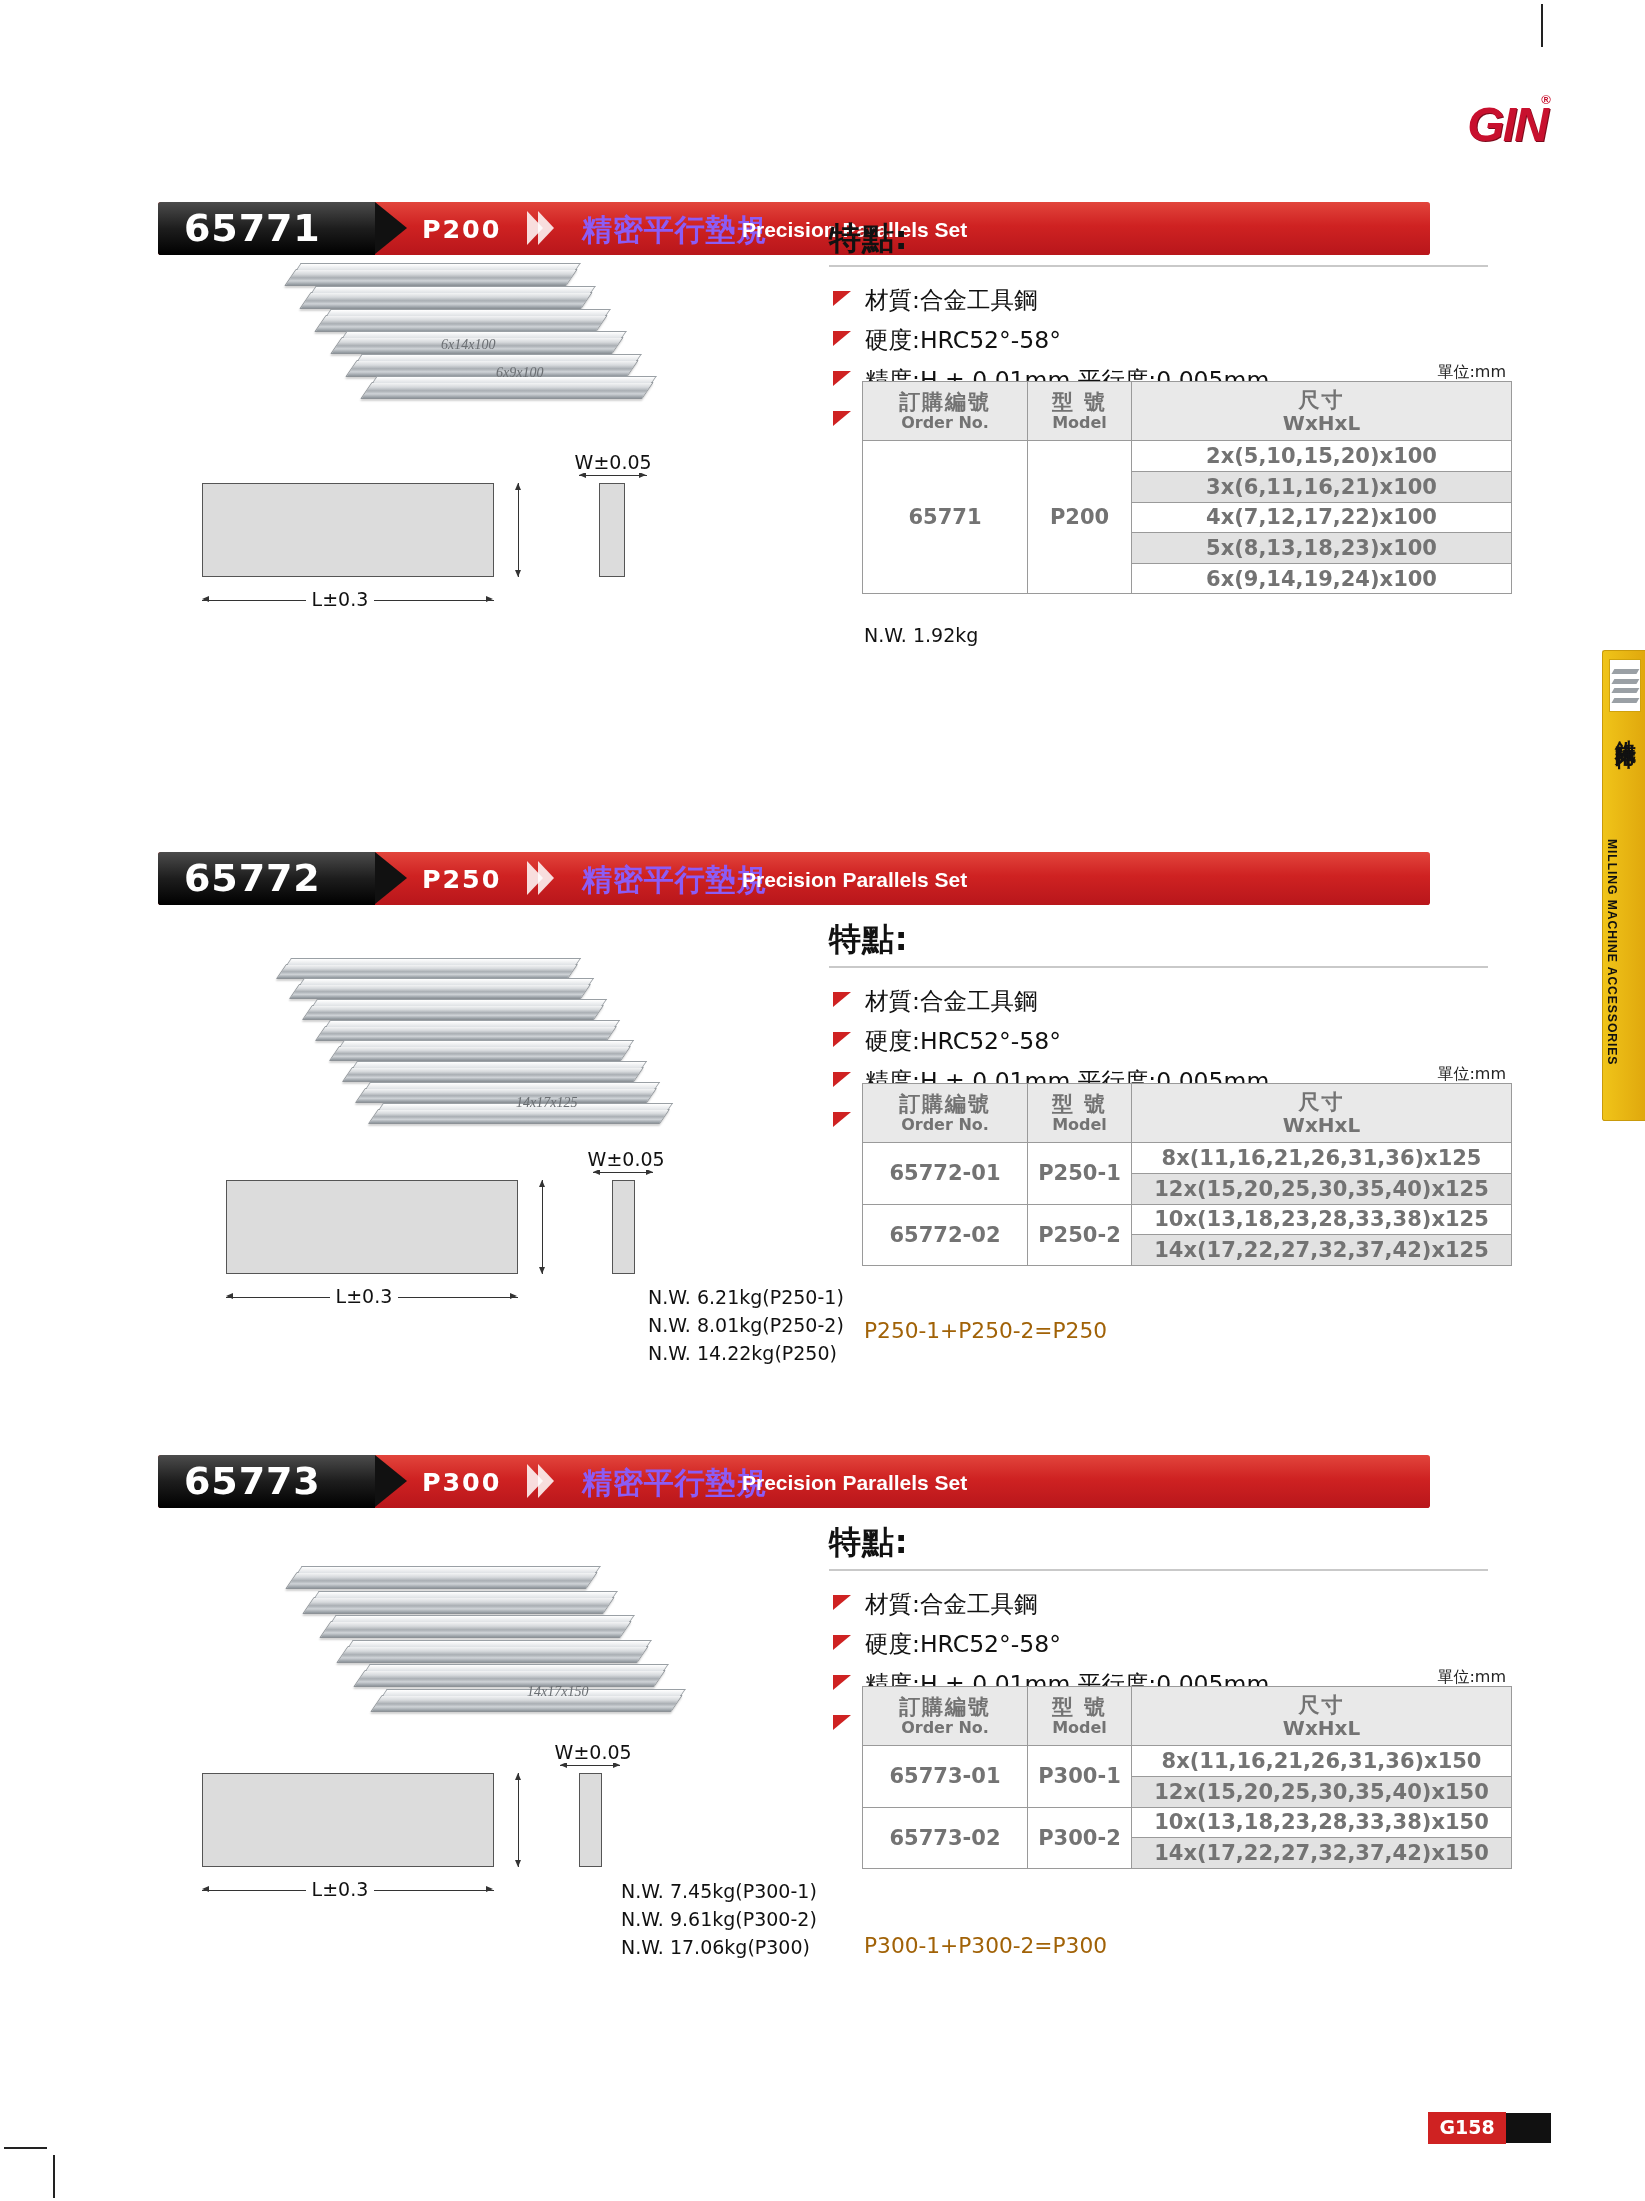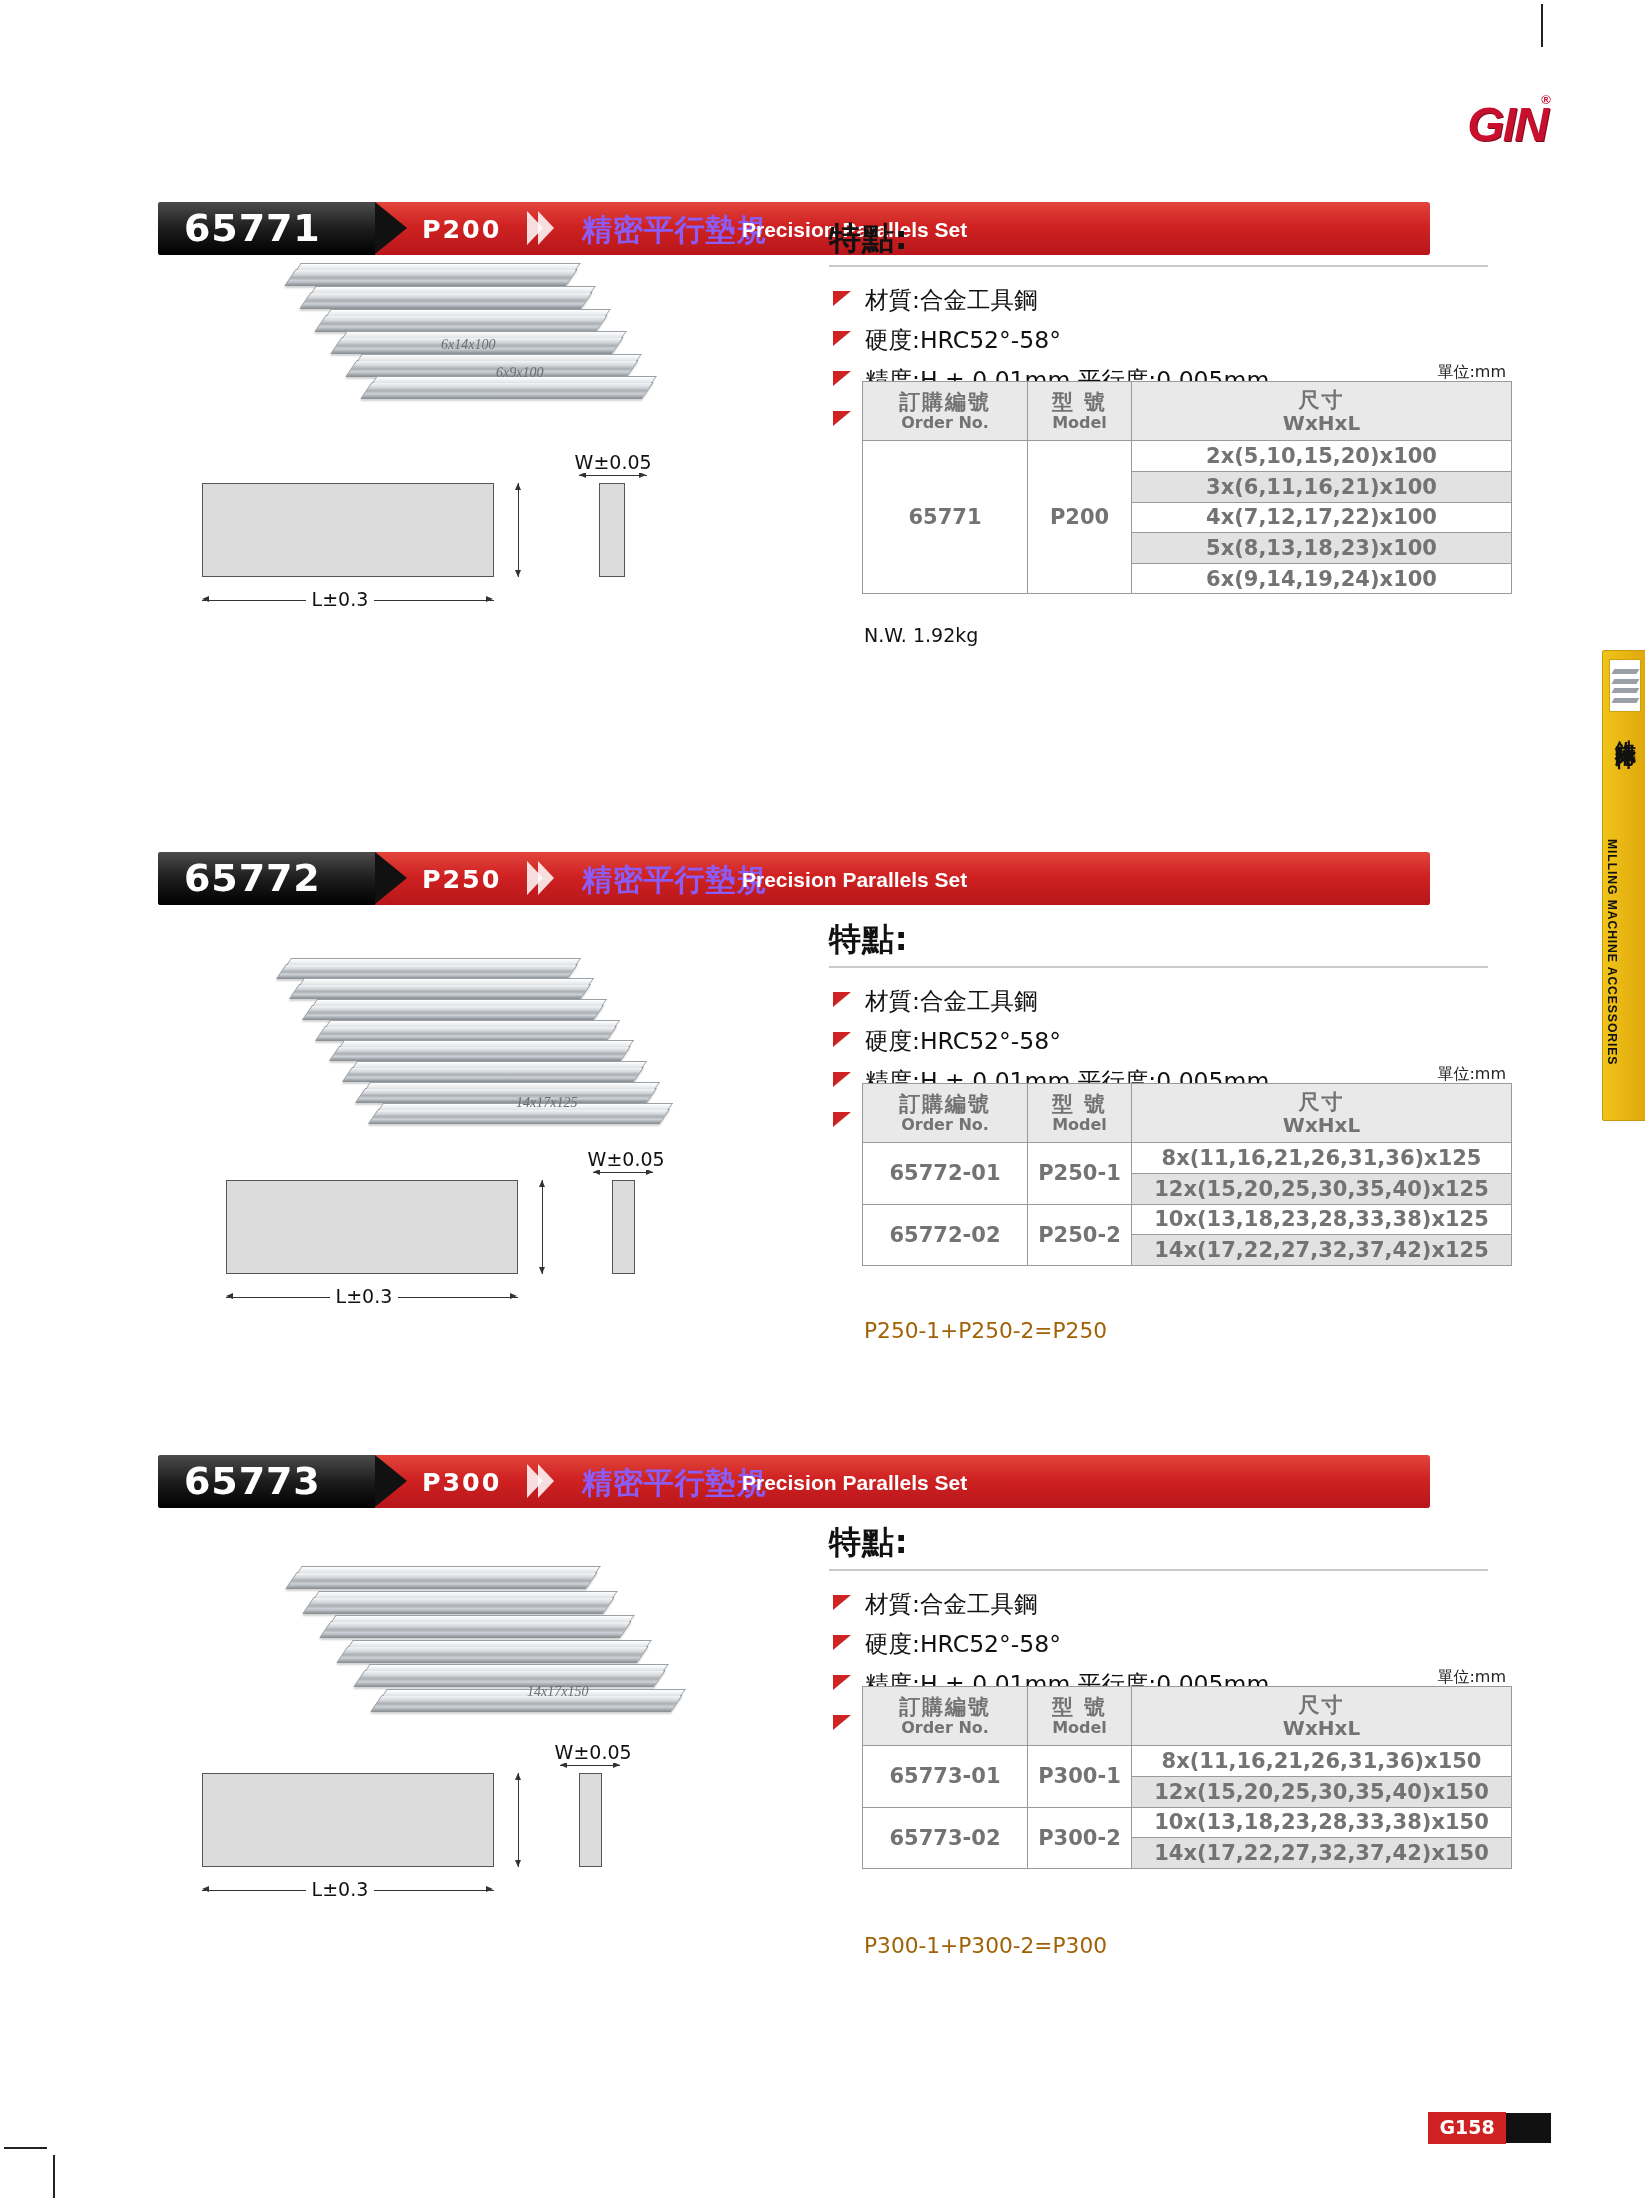--- a/index.html
+++ b/index.html
@@ -438,20 +438,25 @@
     <div class="dim-text" style="left:356px; top:-15px;">W±0.05</div>
     <div class="dim-line v" style="left:316px; top:17px; height:94px;"></div>
     <div class="arrow-u" style="left:313px; top:17px;"></div>
     <div class="arrow-d" style="left:313px; top:104px;"></div>
     <div class="dim-line h" style="left:0px; top:134px; width:292px;"></div>
     <div class="arrow-l" style="left:0px; top:130px;"></div>
     <div class="arrow-r" style="left:284px; top:130px;"></div>
     <div class="dim-text" style="left:104px; top:122px;">L±0.3</div>
   </div>
 
+  <div class="nw-right" style="left:648px; top:431px;">
+    <div>N.W. 6.21kg(P250-1)</div>
+    <div>N.W. 8.01kg(P250-2)</div>
+    <div>N.W. 14.22kg(P250)</div>
+  </div>
 
   <div class="feat" style="left:829px; top:66px;">
     <div class="feat-title">特點:</div>
     <div class="feat-rule"></div>
     <div class="feat-list">
       <div class="feat-item"><span class="tri"></span><span>材質:合金工具鋼</span></div>
       <div class="feat-item"><span class="tri"></span><span>硬度:HRC52°-58°</span></div>
       <div class="feat-item"><span class="tri"></span><span>精度:H ± 0.01mm  平行度:0.005mm</span></div>
       <div class="feat-item"><span class="tri"></span><span>每套24對 , 共有48PCS</span></div>
     </div>
@@ -543,20 +548,25 @@
     <div class="dim-text" style="left:347px; top:-15px;">W±0.05</div>
     <div class="dim-line v" style="left:316px; top:17px; height:94px;"></div>
     <div class="arrow-u" style="left:313px; top:17px;"></div>
     <div class="arrow-d" style="left:313px; top:104px;"></div>
     <div class="dim-line h" style="left:0px; top:134px; width:292px;"></div>
     <div class="arrow-l" style="left:0px; top:130px;"></div>
     <div class="arrow-r" style="left:284px; top:130px;"></div>
     <div class="dim-text" style="left:104px; top:122px;">L±0.3</div>
   </div>
 
+  <div class="nw-right" style="left:621px; top:422px;">
+    <div>N.W. 7.45kg(P300-1)</div>
+    <div>N.W. 9.61kg(P300-2)</div>
+    <div>N.W. 17.06kg(P300)</div>
+  </div>
 
   <div class="feat" style="left:829px; top:66px;">
     <div class="feat-title">特點:</div>
     <div class="feat-rule"></div>
     <div class="feat-list">
       <div class="feat-item"><span class="tri"></span><span>材質:合金工具鋼</span></div>
       <div class="feat-item"><span class="tri"></span><span>硬度:HRC52°-58°</span></div>
       <div class="feat-item"><span class="tri"></span><span>精度:H ± 0.01mm  平行度:0.005mm</span></div>
       <div class="feat-item"><span class="tri"></span><span>每套24對 , 共有48PCS</span></div>
     </div>

